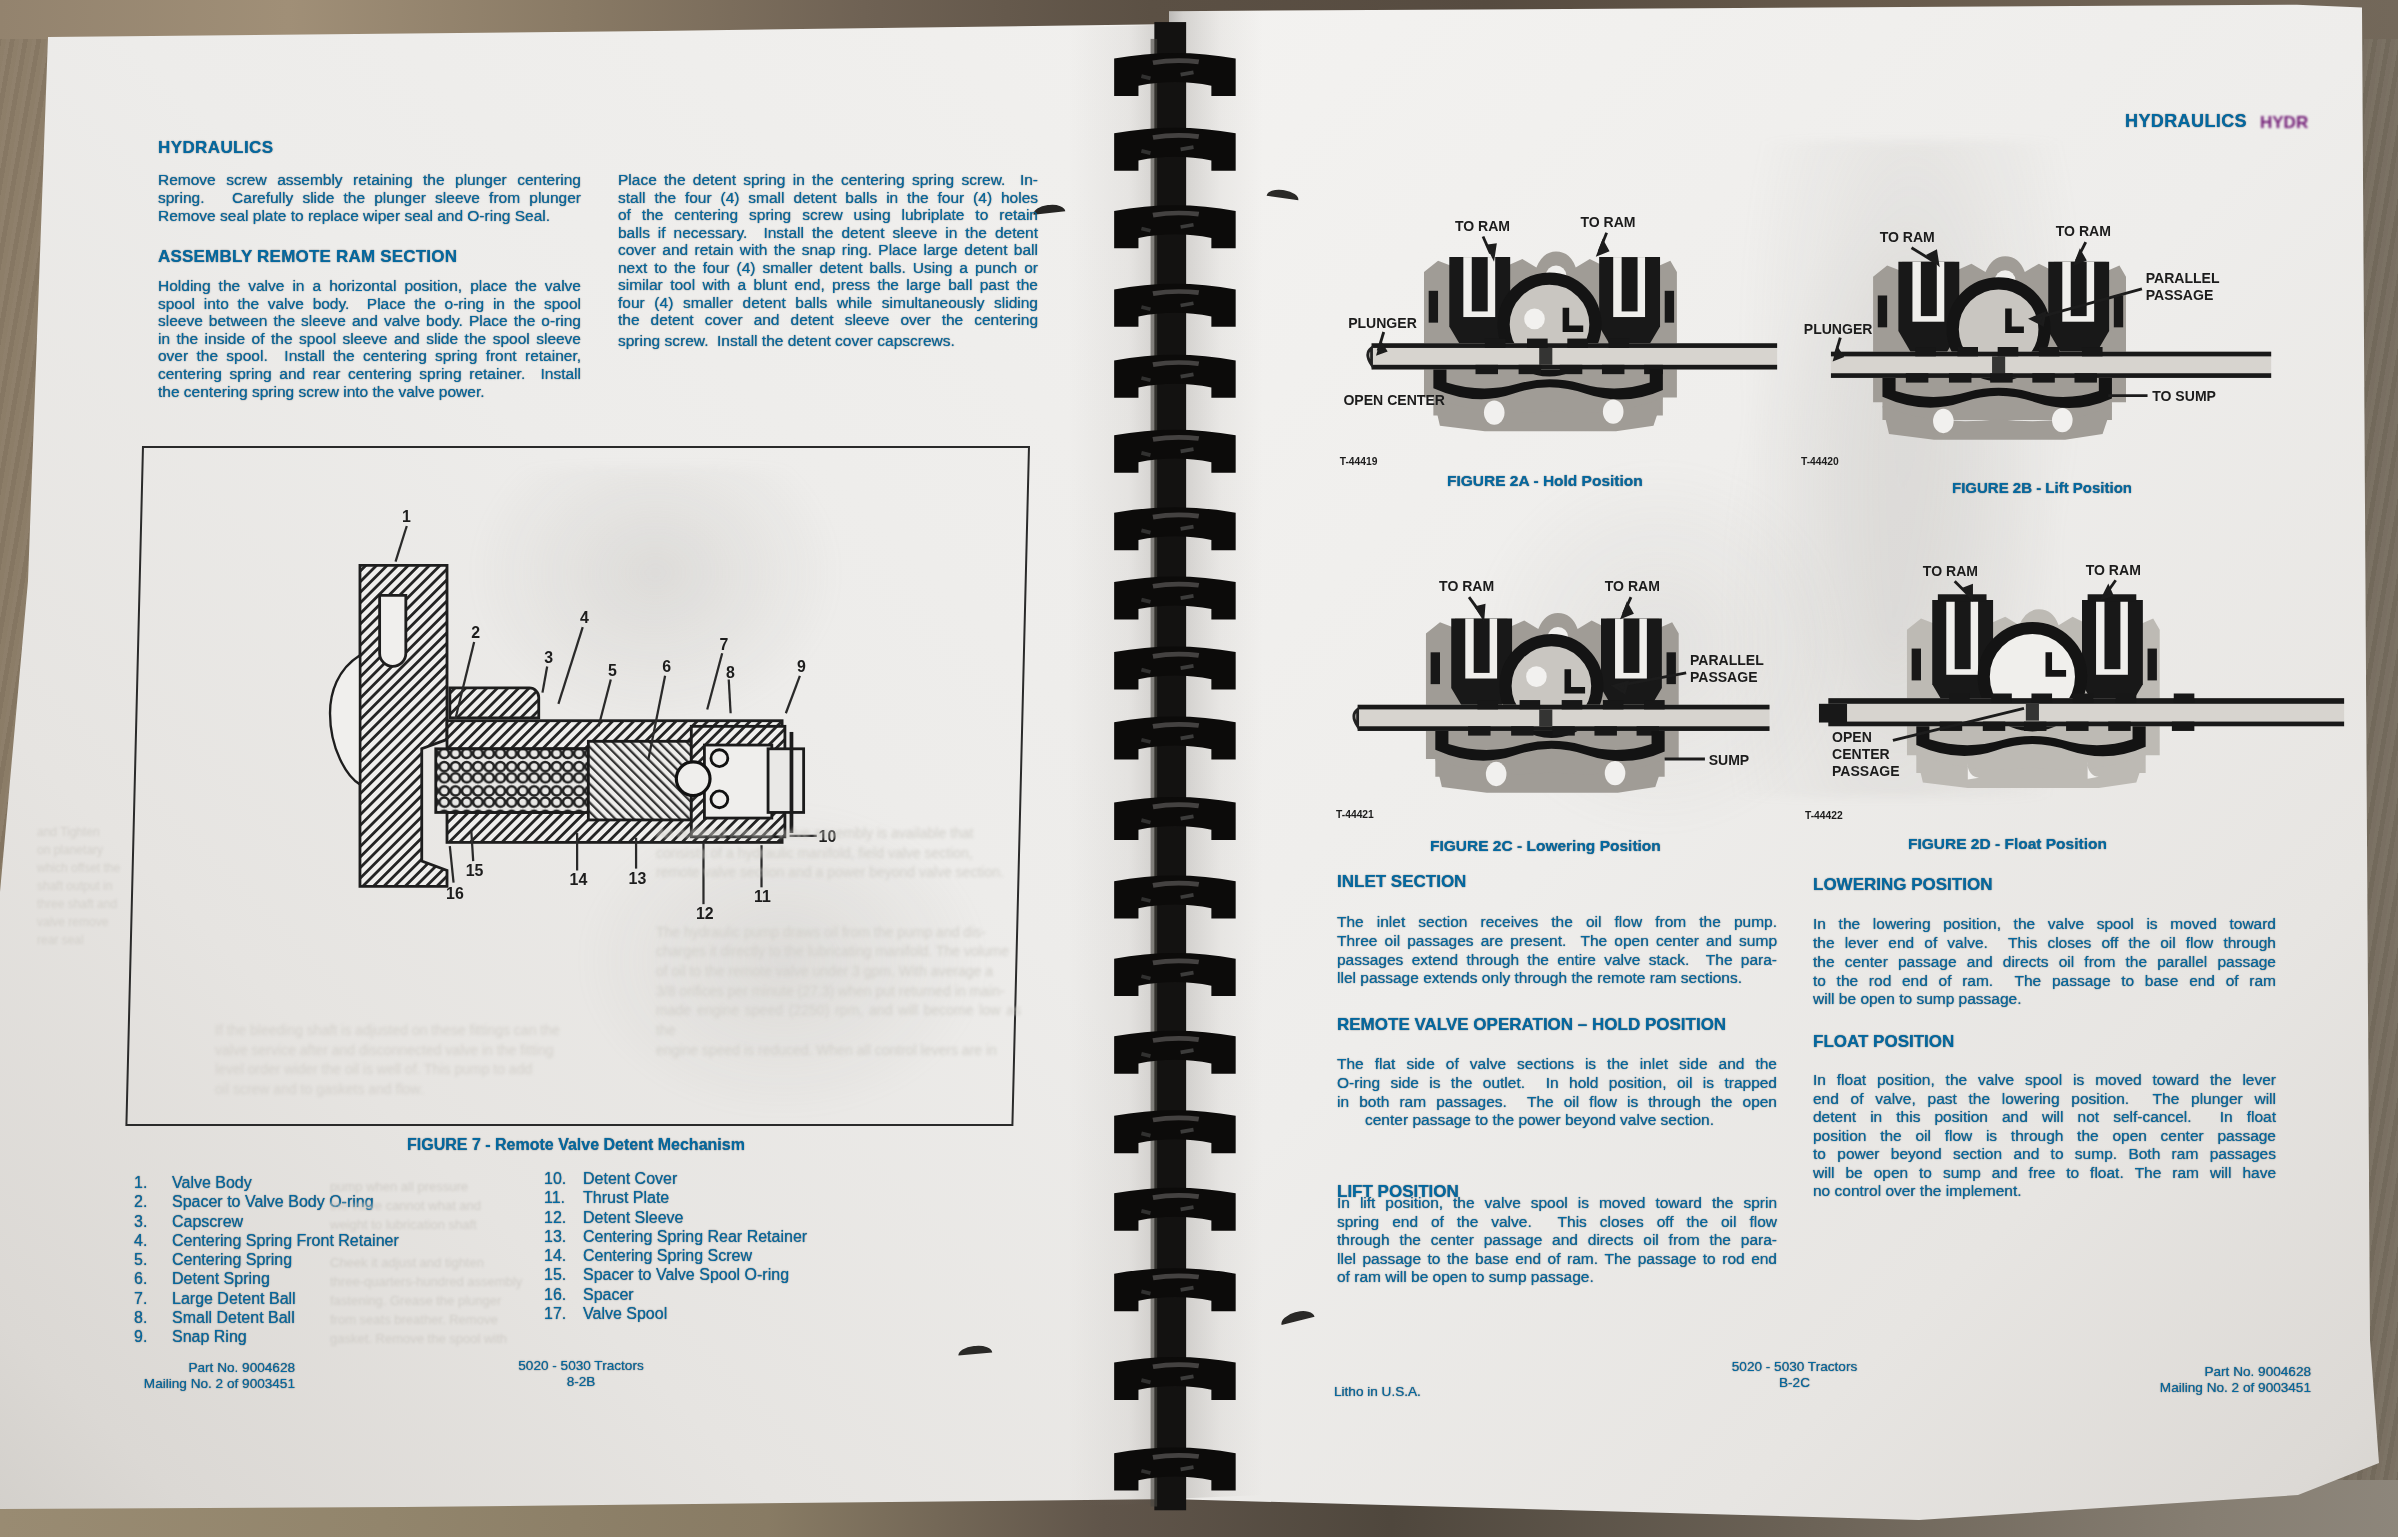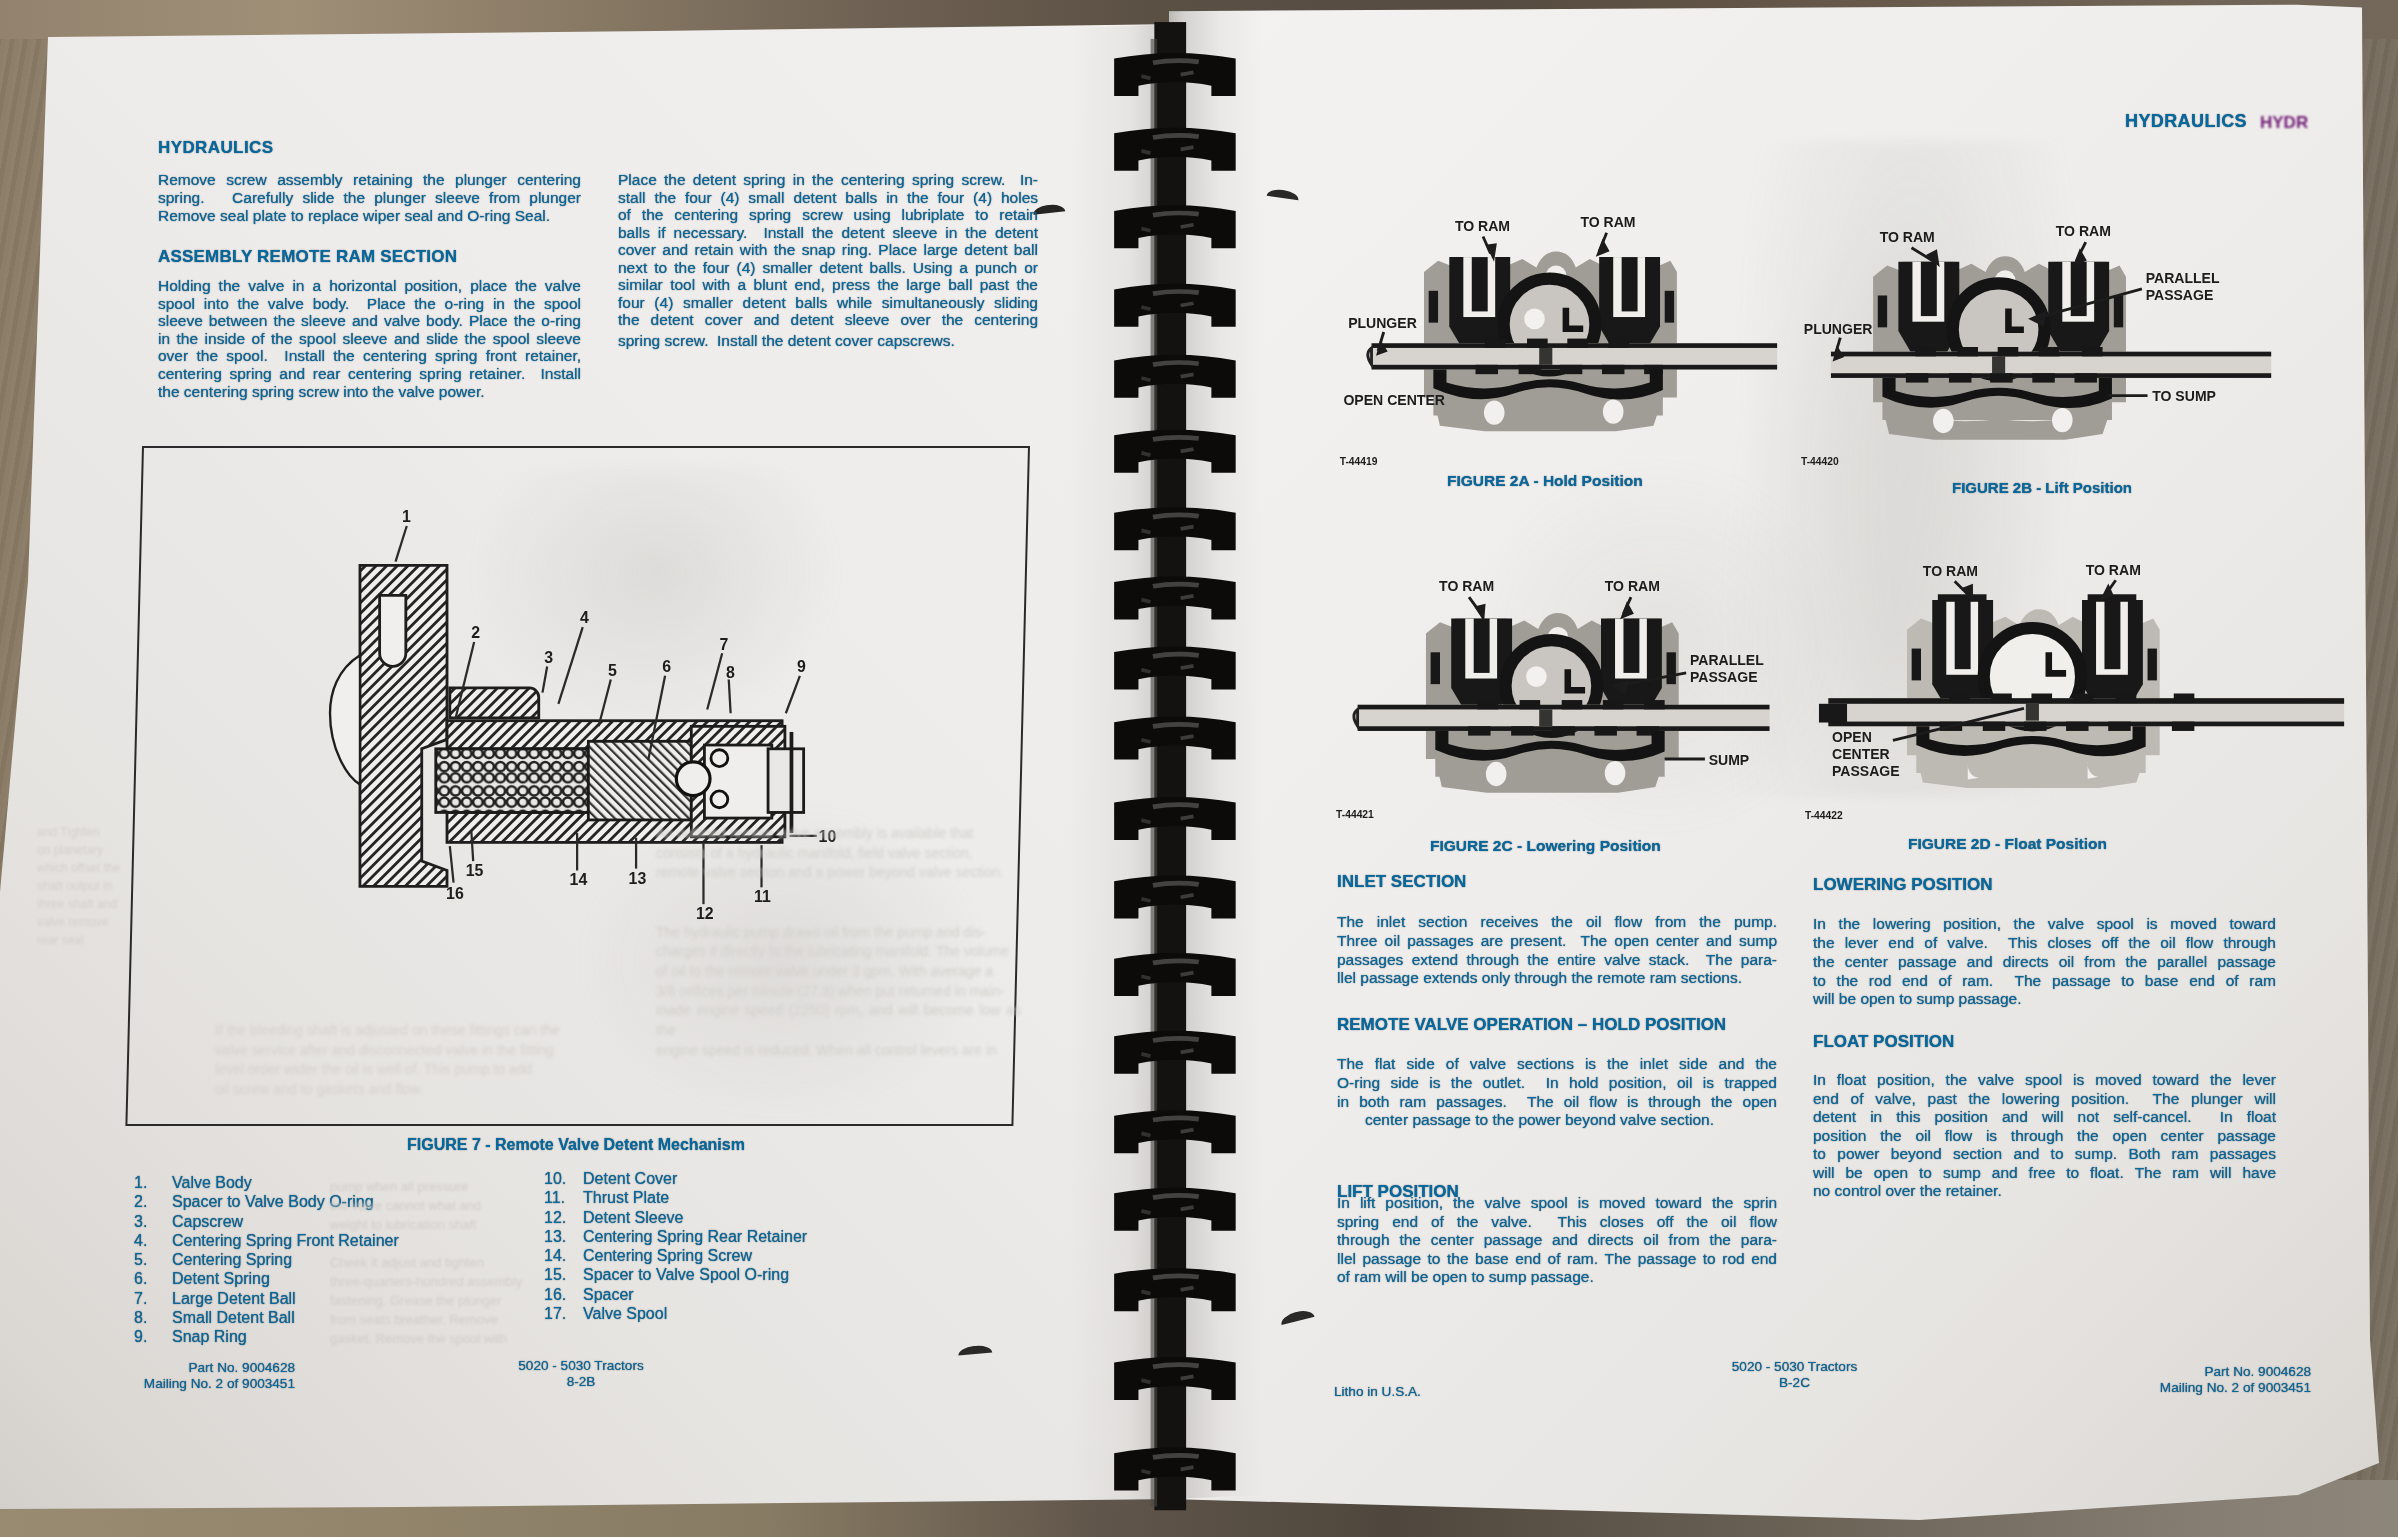--- a/index.html
+++ b/index.html
@@ -498,20 +498,20 @@
 <div class="abs t" style="left:1337px;top:1268px;width:440px;font-size:15.5px;line-height:18.6px;">of ram will be open to sump passage.</div>
 
 <div class="abs t b" style="left:1813px;top:875px;font-size:17px;">LOWERING POSITION</div>
 
 <div class="abs t j" style="left:1813px;top:914px;width:463px;font-size:15.5px;line-height:19px;">In the lowering position, the valve spool is moved toward<br>the lever end of valve.&nbsp;&nbsp;This closes off the oil flow through<br>the center passage and directs oil from the parallel passage<br>to the rod end of ram.&nbsp;&nbsp;The passage to base end of ram</div>
 <div class="abs t" style="left:1813px;top:989px;width:463px;font-size:15.5px;line-height:19px;">will be open to sump passage.</div>
 
 <div class="abs t b" style="left:1813px;top:1032px;font-size:17px;text-align:right;">FLOAT POSITION</div>
 
 <div class="abs t j" style="left:1813px;top:1071px;width:463px;font-size:15.5px;line-height:18.6px;">In float position, the valve spool is moved toward the lever<br>end of valve, past the lowering position.&nbsp;&nbsp;The plunger will<br>detent in this position and will not self-cancel.&nbsp;&nbsp;In float<br>position the oil flow is through the open center passage<br>to power beyond section and to sump.&nbsp;Both ram passages<br>will be open to sump and free to float.&nbsp;The ram will have</div>
-<div class="abs t" style="left:1813px;top:1182px;width:463px;font-size:15.5px;line-height:18.6px;">no control over the retainer.</div>
+<div class="abs t" style="left:1813px;top:1182px;width:463px;font-size:15.5px;line-height:18.6px;">no control over the implement.</div>
 
 <div class="abs t" style="left:1334px;top:1384px;font-size:13.6px;">Litho in U.S.A.</div>
 
 <div class="abs t" style="left:1715px;top:1359px;width:159px;font-size:13.6px;line-height:16px;text-align:center;">5020 - 5030 Tractors<br>B-2C</div>
 
 <div class="abs t" style="left:2099px;top:1364px;width:212px;font-size:13.6px;line-height:16px;text-align:right;">Part No. 9004628<br>Mailing No. 2 of 9003451</div>
 
 
 </body></html>

